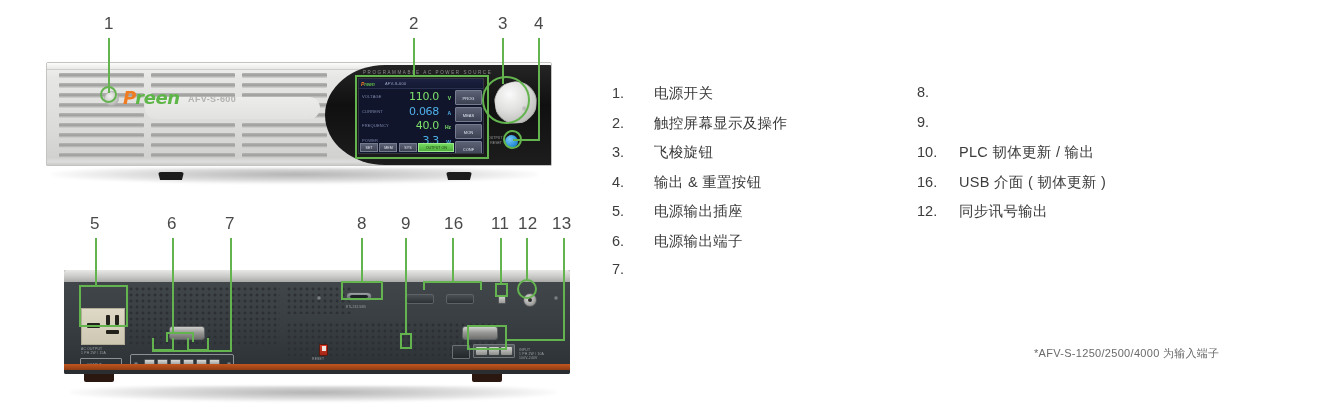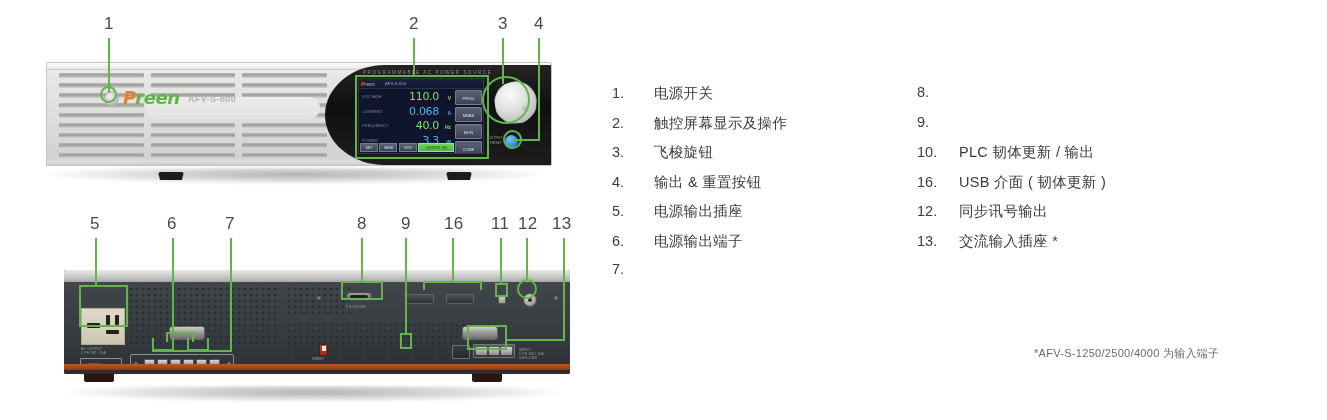--- a/index.html
+++ b/index.html
@@ -899,20 +899,16 @@
       <span class="leg-txt">PLC 韧体更新 / 输出</span>
     </div>
     <div class="leg-item">
       <span class="leg-idx">16.</span>
       <span class="leg-txt">USB 介面 ( 韧体更新 )</span>
     </div>
     <div class="leg-item">
       <span class="leg-idx">12.</span>
       <span class="leg-txt">同步讯号输出</span>
     </div>
-    <div class="leg-item">
-      <span class="leg-idx">13.</span>
-      <span class="leg-txt">交流输入插座 *</span>
-    </div>
   </div>
 </div>
 
 <div id="footnote">*AFV-S-1250/2500/4000 为输入端子</div>
 
 </body></html>

